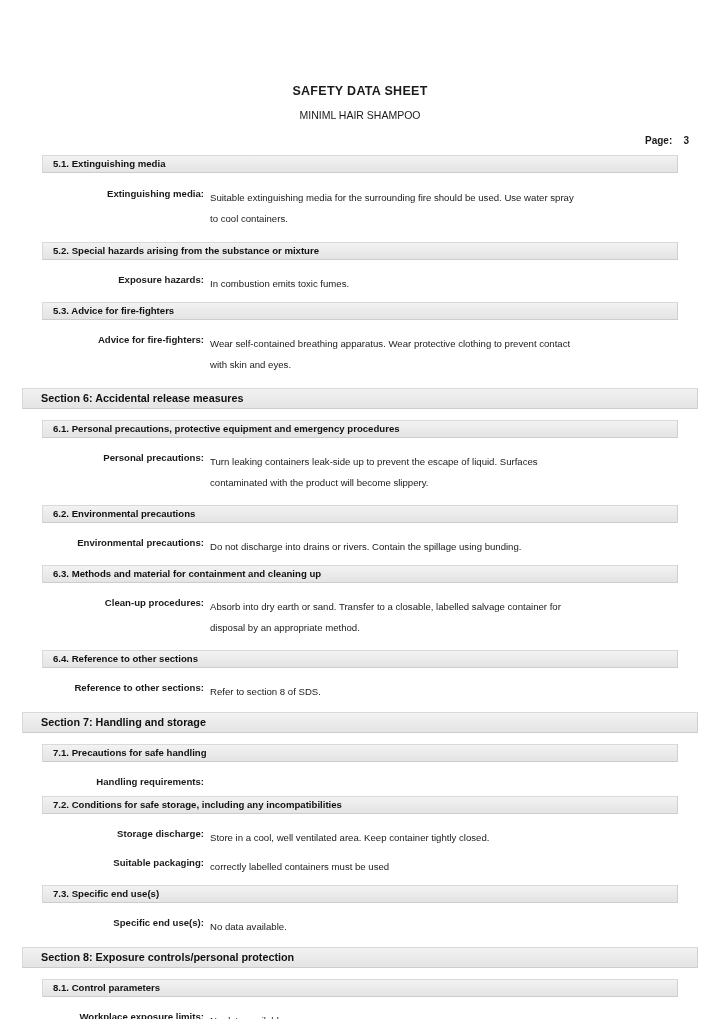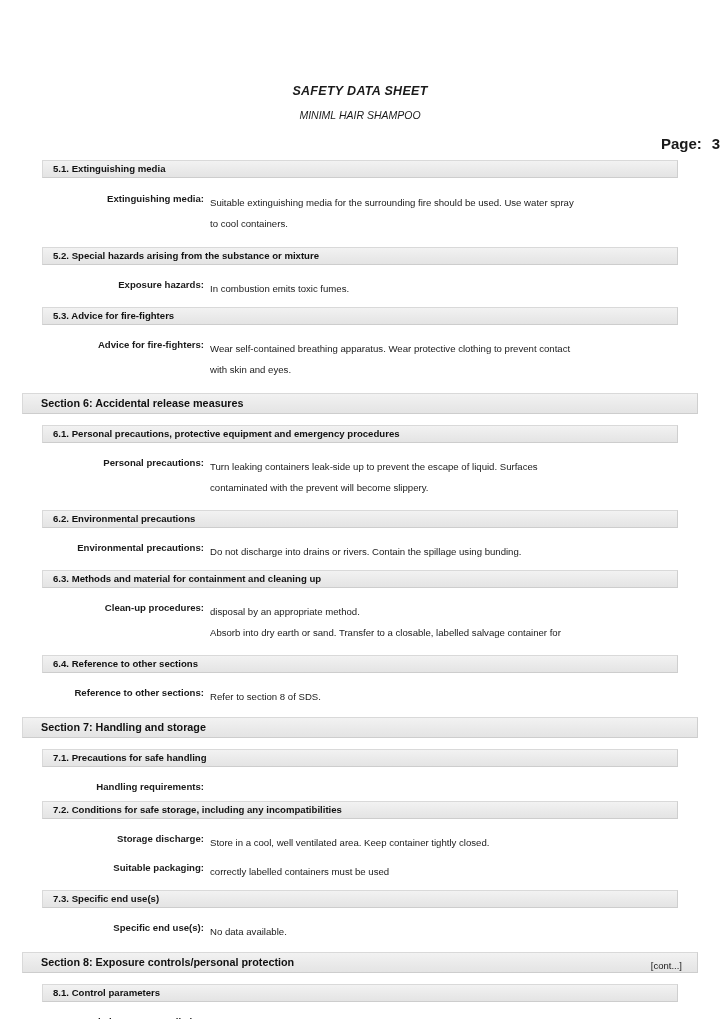--- a/index.html
+++ b/index.html
@@ -21,39 +21,39 @@
     width: 720px;
     height: 1019px;
     box-sizing: border-box;
     padding: 0;
   }
 
   
   .doc-header {
     padding-top: 85px;
     text-align: center;
-    font-style: italic;
   }
   .doc-title {
     font-size: 12.5px;
     font-weight: bold;
     letter-spacing: 0.3px;
     line-height: 1;
     margin: 0;
   }
   .doc-subtitle {
     font-size: 10.5px;
     font-weight: normal;
     line-height: 1;
     margin: 12px 0 0 0;
   }
   .page-line {
     margin-top: 16px;
-    text-align: right;
-    font-size: 15px;
+    padding-right: 31px;
+    text-align: right;
+    font-size: 10px;
     line-height: 1;
   }
   .page-line .page-label {
     font-weight: bold;
   }
   .page-line .page-value {
     display: inline-block;
     min-width: 14px;
     text-align: right;
     font-weight: bold;
@@ -189,21 +189,21 @@
 
   <div class="bar section">Section 6: Accidental release measures</div>
   <div class="sp-11"></div>
 
   <div class="bar subsection">6.1. Personal precautions, protective equipment and emergency procedures</div>
   <div class="sp-13"></div>
   <div class="field">
     <div class="field-label">Personal precautions:</div>
     <div class="field-value">
       <span class="vline">Turn leaking containers leak-side up to prevent the escape of liquid. Surfaces</span>
-      <span class="vline">contaminated with the prevent will become slippery.</span>
+      <span class="vline">contaminated with the product will become slippery.</span>
     </div>
   </div>
 
   <div class="sp-12"></div>
 
   <div class="bar subsection">6.2. Environmental precautions</div>
   <div class="sp-13"></div>
   <div class="field">
     <div class="field-label">Environmental precautions:</div>
     <div class="field-value">
@@ -211,22 +211,22 @@
     </div>
   </div>
 
   <div class="sp-8"></div>
 
   <div class="bar subsection">6.3. Methods and material for containment and cleaning up</div>
   <div class="sp-13"></div>
   <div class="field">
     <div class="field-label">Clean-up procedures:</div>
     <div class="field-value">
+      <span class="vline">Absorb into dry earth or sand. Transfer to a closable, labelled salvage container for</span>
       <span class="vline">disposal by an appropriate method.</span>
-      <span class="vline">Absorb into dry earth or sand. Transfer to a closable, labelled salvage container for</span>
     </div>
   </div>
 
   <div class="sp-12"></div>
 
   <div class="bar subsection">6.4. Reference to other sections</div>
   <div class="sp-13"></div>
   <div class="field">
     <div class="field-label">Reference to other sections:</div>
     <div class="field-value">
@@ -281,15 +281,14 @@
 
   <div class="bar subsection">8.1. Control parameters</div>
   <div class="sp-13"></div>
   <div class="field">
     <div class="field-label">Workplace exposure limits:</div>
     <div class="field-value">
       <span class="vline">No data available.</span>
     </div>
   </div>
 
-  <div class="doc-footer">[cont...]</div>
 
 </div>
 
 </body></html>

